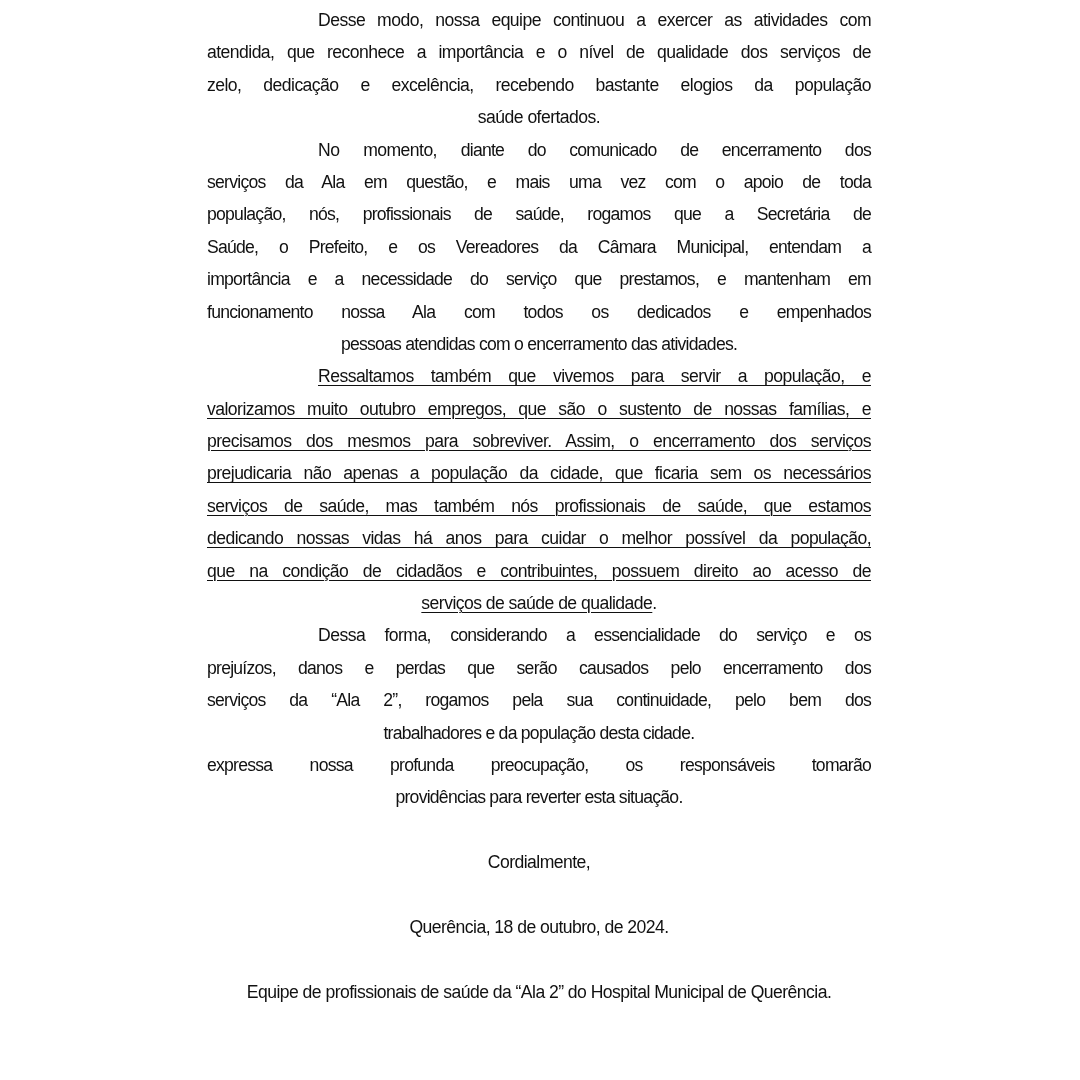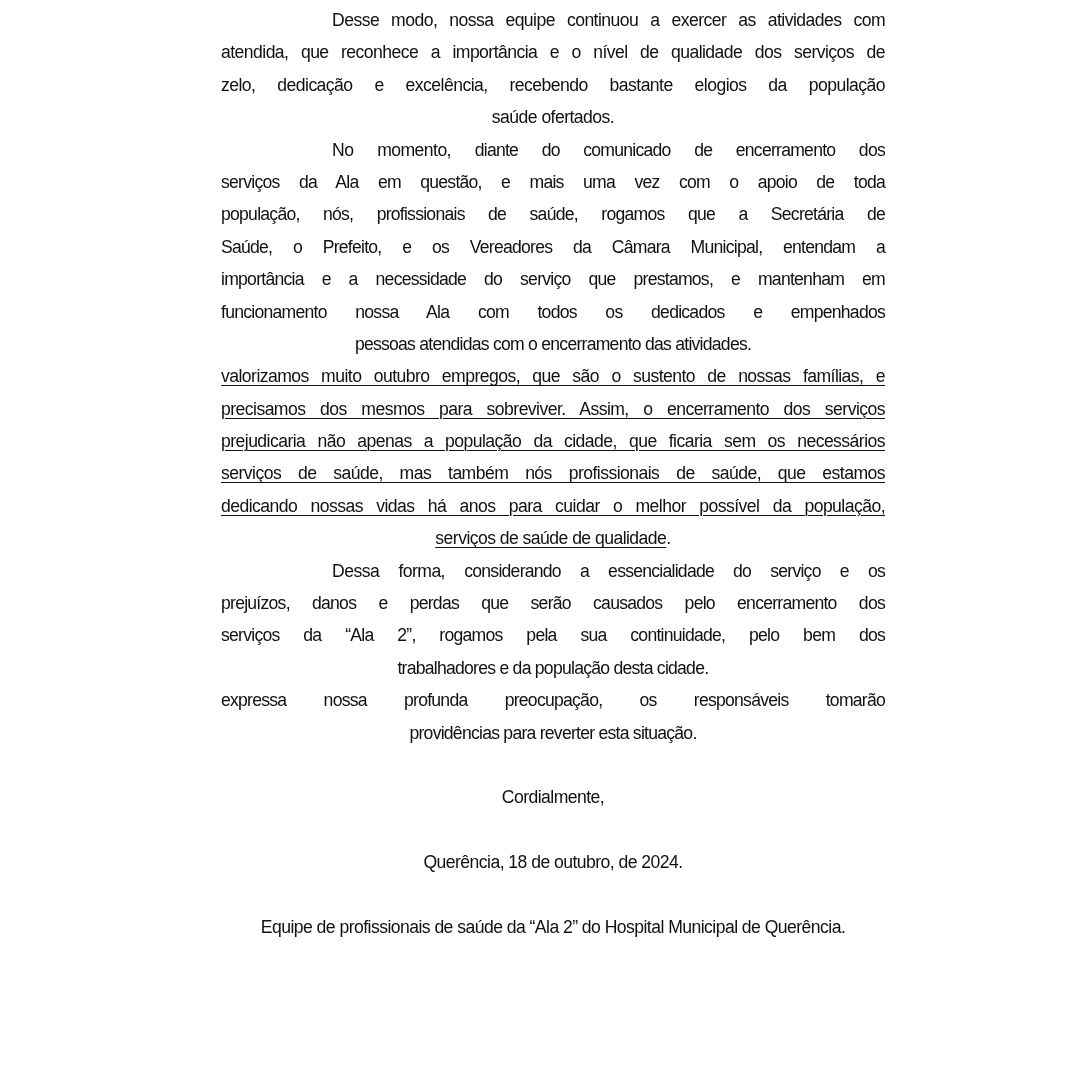--- a/index.html
+++ b/index.html
@@ -10,21 +10,21 @@
     body {
       width: 1080px;
       height: 1080px;
       overflow: hidden;
       position: relative;
       color: #111111;
       font-family: "Liberation Sans", sans-serif;
     }
     .page {
       position: absolute;
-      left: 221px;
+      left: 207px;
       top: 4px;
       width: 664px;
     }
     .line {
       height: 32.4px;
       line-height: 32.4px;
       font-size: 17.6px;
       white-space: nowrap;
       overflow: visible;
       letter-spacing: -0.55px;
@@ -64,25 +64,27 @@
     <div class="line j indent"><span>No momento, </span><span class="b">diante do comunicado de encerramento dos</span></div>
     <div class="line j b">serviços da Ala em questão, e mais uma vez com o apoio de toda</div>
     <div class="line j b">população, nós, profissionais de saúde, rogamos que a Secretária de</div>
     <div class="line j b">Saúde, o Prefeito, e os Vereadores da Câmara Municipal, entendam a</div>
     <div class="line j b">importância e a necessidade do serviço que prestamos, e mantenham em</div>
     <div class="line j b">funcionamento nossa Ala com todos os dedicados e empenhados</div>
     <div class="line b">pessoas atendidas com o encerramento das atividades.</div>
   </div>
 
   <div class="para">
+    <div class="line j indent"><span class="u">Ressaltamos também que vivemos para servir a população, e</span></div>
     <div class="line j"><span class="u">valorizamos muito outubro empregos, que são o sustento de nossas famílias, e</span></div>
     <div class="line j"><span class="u">precisamos dos mesmos para sobreviver. Assim, o encerramento dos serviços</span></div>
     <div class="line j"><span class="u">prejudicaria não apenas a população da cidade, que ficaria sem os necessários</span></div>
     <div class="line j"><span class="u">serviços de saúde, mas também nós profissionais de saúde, que estamos</span></div>
     <div class="line j"><span class="u">dedicando nossas vidas há anos para cuidar o melhor possível da população,</span></div>
+    <div class="line j"><span class="u">que na condição de cidadãos e contribuintes, possuem direito ao acesso de</span></div>
     <div class="line"><span class="u">serviços de saúde de qualidade</span><span>.</span></div>
   </div>
 
   <div class="para">
     <div class="line j indent"><span>Dessa forma, </span><span class="b">considerando a essencialidade do serviço e os</span></div>
     <div class="line j b">prejuízos, danos e perdas que serão causados pelo encerramento dos</div>
     <div class="line j b">serviços da “Ala 2”, rogamos pela sua continuidade, pelo bem dos</div>
     <div class="line"><span class="b">trabalhadores e da população desta cidade</span><span>.</span></div>
   </div>
 

